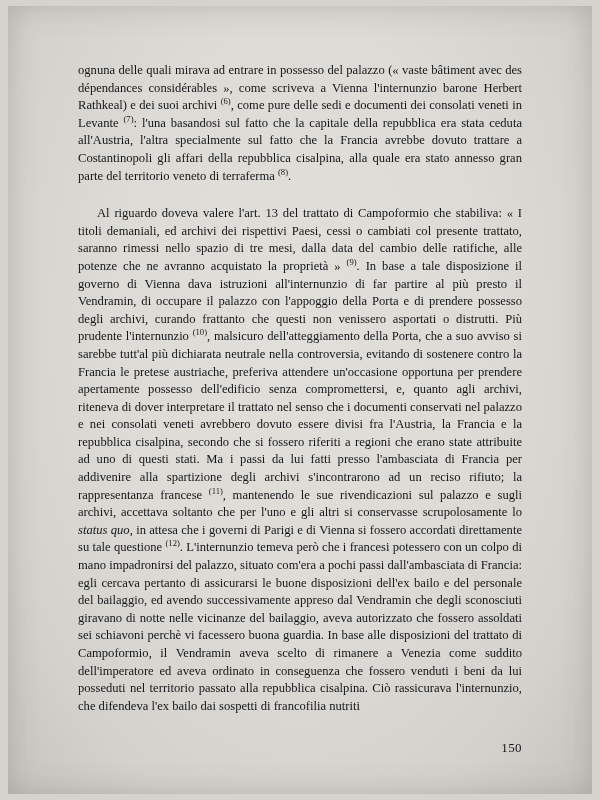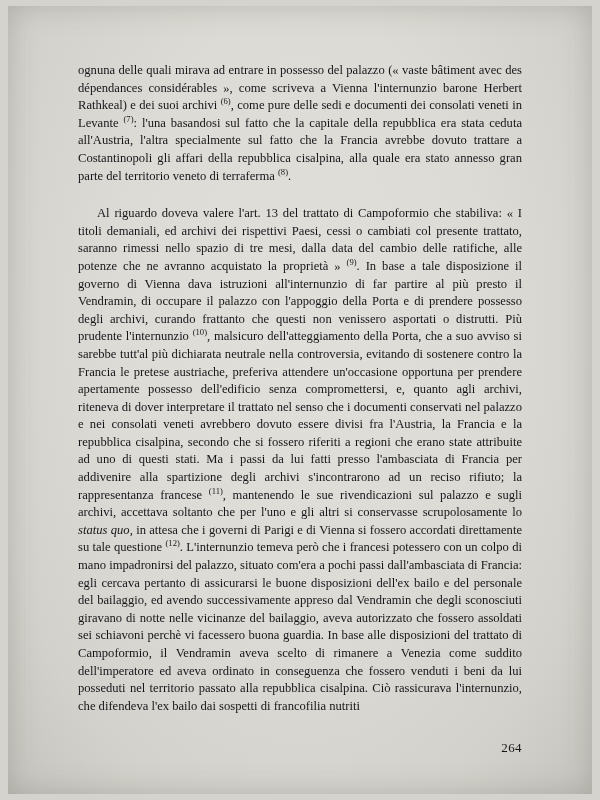--- a/index.html
+++ b/index.html
@@ -77,14 +77,14 @@
   <div id="paper"></div>
 
   <div id="content">
 
     <p class="para">ognuna delle quali mirava ad entrare in possesso del palazzo (« vaste bâtiment avec des dépendances considérables », come scriveva a Vienna l'internunzio barone Herbert Rathkeal) e dei suoi archivi <sup>(6)</sup>, come pure delle sedi e documenti dei consolati veneti in Levante <sup>(7)</sup>: l'una basandosi sul fatto che la capitale della repubblica era stata ceduta all'Austria, l'altra specialmente sul fatto che la Francia avrebbe dovuto trattare a Costantinopoli gli affari della repubblica cisalpina, alla quale era stato annesso gran parte del territorio veneto di terraferma <sup>(8)</sup>.</p>
 
     <p class="para indent">Al riguardo doveva valere l'art. 13 del trattato di Campoformio che stabiliva: «&nbsp;I titoli demaniali, ed archivi dei rispettivi Paesi, cessi o cambiati col presente trattato, saranno rimessi nello spazio di tre mesi, dalla data del cambio delle ratifiche, alle potenze che ne avranno acquistato la proprietà&nbsp;» <sup>(9)</sup>. In base a tale disposizione il governo di Vienna dava istruzioni all'internunzio di far partire al più presto il Vendramin, di occupare il palazzo con l'appoggio della Porta e di prendere possesso degli archivi, curando frattanto che questi non venissero asportati o distrutti. Più prudente l'internunzio <sup>(10)</sup>, malsicuro dell'atteggiamento della Porta, che a suo avviso si sarebbe tutt'al più dichiarata neutrale nella controversia, evitando di sostenere contro la Francia le pretese austriache, preferiva attendere un'occasione opportuna per prendere apertamente possesso dell'edificio senza compromettersi, e, quanto agli archivi, riteneva di dover interpretare il trattato nel senso che i documenti conservati nel palazzo e nei consolati veneti avrebbero dovuto essere divisi fra l'Austria, la Francia e la repubblica cisalpina, secondo che si fossero riferiti a regioni che erano state attribuite ad uno di questi stati. Ma i passi da lui fatti presso l'ambasciata di Francia per addivenire alla spartizione degli archivi s'incontrarono ad un reciso rifiuto; la rappresentanza francese <sup>(11)</sup>, mantenendo le sue rivendicazioni sul palazzo e sugli archivi, accettava soltanto che per l'uno e gli altri si conservasse scrupolosamente lo <span class="it">status quo</span>, in attesa che i governi di Parigi e di Vienna si fossero accordati direttamente su tale questione <sup>(12)</sup>. L'internunzio temeva però che i francesi potessero con un colpo di mano impadronirsi del palazzo, situato com'era a pochi passi dall'ambasciata di Francia: egli cercava pertanto di assicurarsi le buone disposizioni dell'ex bailo e del personale del bailaggio, ed avendo successivamente appreso dal Vendramin che degli sconosciuti giravano di notte nelle vicinanze del bailaggio, aveva autorizzato che fossero assoldati sei schiavoni perchè vi facessero buona guardia. In base alle disposizioni del trattato di Campoformio, il Vendramin aveva scelto di rimanere a Venezia come suddito dell'imperatore ed aveva ordinato in conseguenza che fossero venduti i beni da lui posseduti nel territorio passato alla repubblica cisalpina. Ciò rassicurava l'internunzio, che difendeva l'ex bailo dai sospetti di francofilia nutriti</p>
 
   </div>
 
-  <div class="pagenum">264</div>
+  <div class="pagenum">150</div>
 </div>
 
 </body></html>

